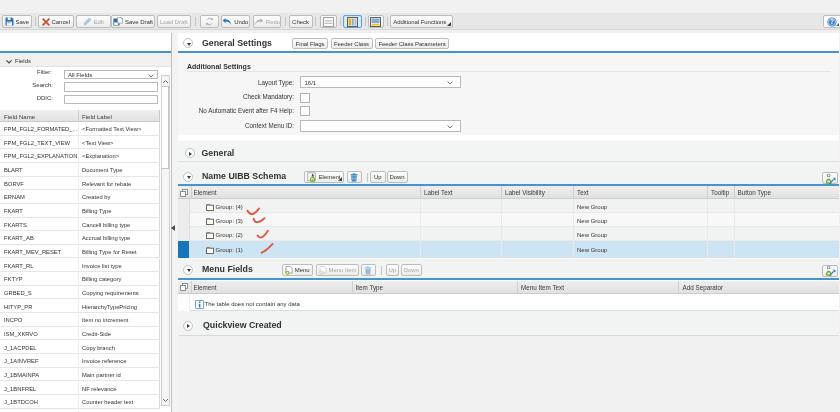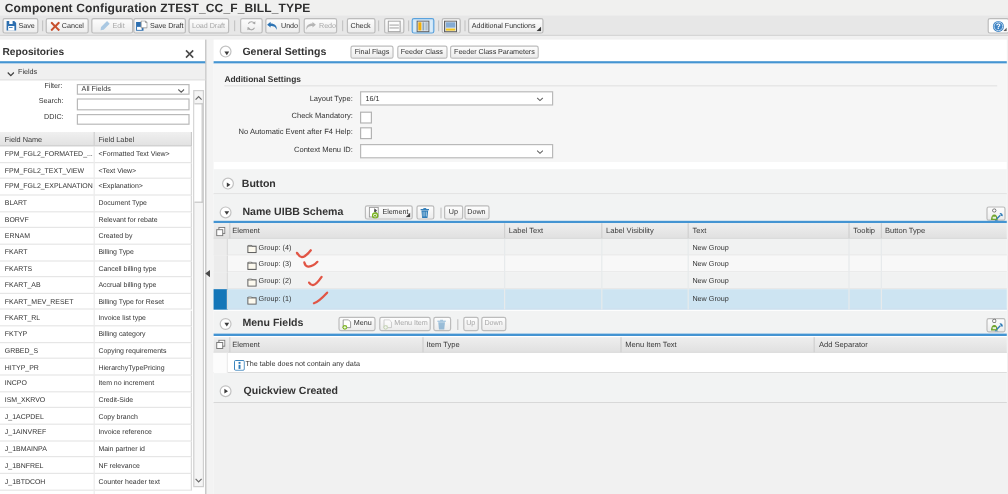--- a/index.html
+++ b/index.html
@@ -32,23 +32,20 @@
 .toggle.right:after{left:3.5px;top:2.5px;border-top:2.5px solid transparent;border-bottom:2.5px solid transparent;border-left:3.5px solid #3c3c3c}
 .th{position:absolute;font-size:6.3px;color:#3a3a3a;white-space:nowrap}
 .td{position:absolute;font-size:6px;color:#333;white-space:nowrap}
 .colsep{position:absolute;width:1px;background:#d0d0d0}
 #lptable .td{font-size:5.8px}
 #lptable .th{font-size:6.1px}
 </style>
 </head>
 <body>
 <div id="stage">
-  <div id="titlebar" class="abs">
-      <span>Component Configuration ZTEST_CC_F_BILL_TYPE</span>
-    </div>
   <div id="toolbar" class="abs"></div>
   <div id="tstrip" class="abs"></div>
 
   <div class="btn" style="left:2px;width:29.5px">
     <svg width="9" height="9" viewBox="0 0 9 9">
         <path d="M0.5 0.5H6.9L8.5 2.1V8.5H0.5Z" fill="#2d6fb0"></path>
         <rect x="2.7" y="0.5" width="2.8" height="2.5" fill="#fff"></rect>
         <rect x="1.8" y="4.7" width="5.2" height="3.8" fill="#fff"></rect>
         <rect x="2.5" y="5.5" width="3" height="0.7" fill="#2d6fb0"></rect>
       </svg>
@@ -147,26 +144,20 @@
     <svg width="3" height="3" viewBox="0 0 3 3" style="position:absolute;right:1px;bottom:1px">
         <path d="M3 0v3H0z" fill="#5f5f5f"></path>
       </svg>
     </div>
   <div id="leftpanel" class="abs"></div>
   <div id="divider" class="abs"></div>
   <svg width="4" height="6" viewBox="0 0 4 6" style="position:absolute;left:171px;top:225px">
       <path d="M4 0v6L0 3z" fill="#4a4a4a"></path>
     </svg>
   <div id="content" class="abs"></div>
-  <div id="lphead" class="abs">
-      <b style="position:absolute;left:0;top:4.5px">Repositories</b>
-    <svg width="8" height="8" viewBox="0 0 8 8" style="position:absolute;right:6px;top:7.5px">
-        <path d="M1 1 7 7M7 1 1 7" stroke="#4a4a4a" stroke-width="1.3"></path>
-      </svg>
-  </div>
   <div id="lpblue" class="abs"></div>
   <div id="fieldsband" class="abs">
     <svg width="6" height="4" viewBox="0 0 6 4" style="position:absolute;left:6px;top:6.5px">
         <path d="M0.4 0.4 3 3l2.6-2.6" fill="none" stroke="#444" stroke-width="1.1"></path>
       </svg>
     <span class="minilbl" style="left:15px;top:4.5px">Fields</span>
   </div>
   <span class="minilbl" style="left:0;top:69px;width:52px;text-align:right">Filter:</span>
   <div class="input" style="left:64px;top:69.5px;width:93.5px;height:9.5px">
     <span style="position:absolute;left:3px;top:1.5px;font-size:6px;color:#333">All Fields</span>
@@ -302,21 +293,21 @@
     </div>
   <div class="input" style="left:299.5px;top:92.5px;width:10px;height:10px;border-color:#b3b3b3"></div>
   <div class="input" style="left:299.5px;top:106px;width:10px;height:10px;border-color:#b3b3b3"></div>
   <div class="input" style="left:299.5px;top:119.5px;width:161.5px;height:12px">
       <svg width="6" height="4" viewBox="0 0 6 4" style="position:absolute;right:7px;top:4px">
         <path d="M0.6 0.6 3 2.8 5.4 0.6" fill="none" stroke="#5f5f5f" stroke-width="0.9"></path>
       </svg>
     </div>
   <div class="abs" style="left:178px;top:141px;width:660.5px;height:20.5px;background:#f3f4f4;border-bottom:1px solid #e0e0e0"></div>
   <div class="toggle right" style="left:184.5px;top:148px"></div>
-  <span class="sectitle" style="left:201.5px;top:147.5px">Button</span>
+  <span class="sectitle" style="left:201.5px;top:147.5px">General</span>
   <div class="abs" style="left:178px;top:161.5px;width:660.5px;height:22.5px;background:#f2f3f3"></div>
   <div class="toggle down" style="left:183px;top:171.5px"></div>
   <span class="sectitle" style="left:202px;top:170.5px">Name UIBB Schema</span>
   <div class="btn" style="left:303.5px;top:171px;width:40px;height:12px">
       <svg width="10" height="10" viewBox="0 0 10 10">
         <rect x="0.8" y="0.8" width="7.4" height="8" fill="#fff" stroke="#9a9a9a" stroke-width="0.8"></rect>
         <path d="M5 1.6l2.4 2-1.1 0.2 0.6 1.3-0.8 0.4-0.6-1.3-0.9 0.8z" fill="#4d4d4d"></path>
         <circle cx="5.6" cy="7.6" r="2.1" fill="none" stroke="#7ab51d" stroke-width="1.1"></circle>
         <path d="M5.6 6.7v1.8M4.7 7.6h1.8" stroke="#7ab51d" stroke-width="0.9"></path>
       </svg>

